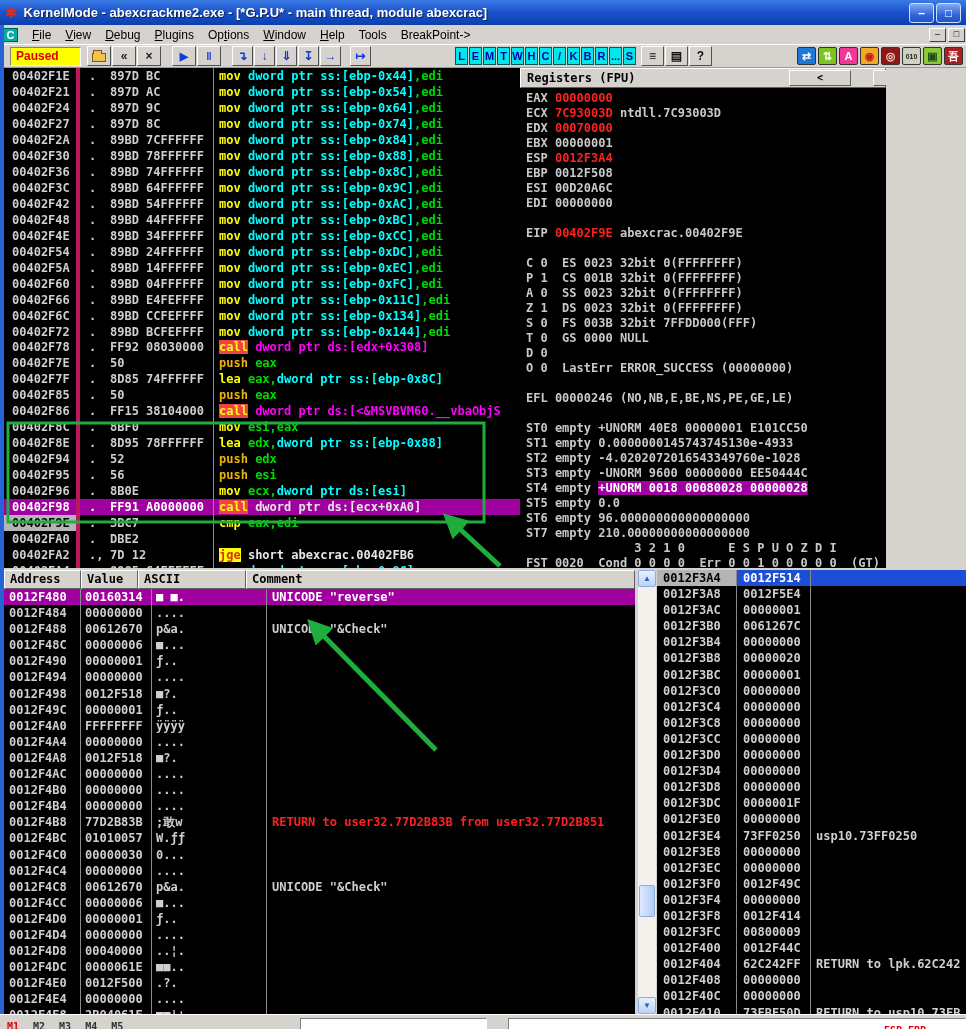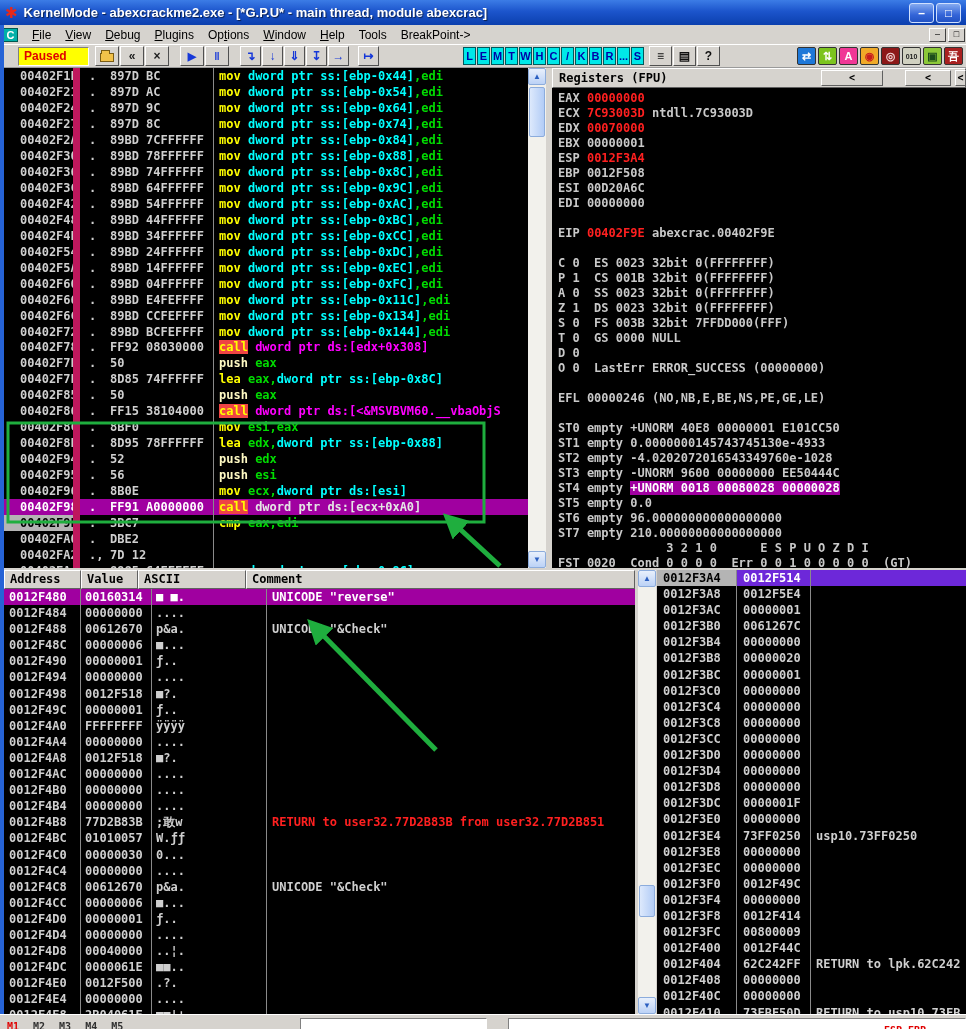--- a/index.html
+++ b/index.html
@@ -20,21 +20,21 @@
 .app-icon{width:15px;height:14px;background:#00b0a8;border:1px solid #005850;color:#fff;font-size:11px;
   font-weight:bold;text-align:center;line-height:13px;margin-right:7px}
 .menu-item{padding:2px 7px;color:#000;white-space:nowrap}
 .menu-item .u{text-decoration:underline}
 .mdi-btns{margin-left:auto;display:flex;gap:2px;margin-right:1px}
 .mdi-btn{width:17px;height:14px;background:#d6d3ce;border:1px solid;border-color:#fff #404040 #404040 #fff;
   font-size:9px;line-height:11px;text-align:center;color:#000}
 
 .toolbar{position:absolute;left:0;top:45px;width:966px;height:23px;background:#d6d3ce;display:flex;
   align-items:center;border-bottom:1px solid #9a9a9a}
-.paused{width:71px;height:19px;margin-left:18px;background:#ffff00;border:1px solid;
+.paused{width:71px;height:19px;margin-left:10px;background:#ffff00;border:1px solid;
   border-color:#808080 #fff #fff #808080;color:#e00000;font-size:12px;font-weight:bold;
   line-height:17px;padding-left:5px;flex:none}
 .tgroup{display:flex;gap:1px;flex:none}
 .tbtn{height:20px;background:#d6d3ce;border:1px solid;border-color:#fff #505050 #505050 #fff;
   display:flex;align-items:center;justify-content:center;font-weight:bold}
 .tb-file{width:24px;font-size:12px;color:#202020}
 .tb-run{width:24px;font-size:11px;color:#1638d8}
 .tb-step{width:21px;font-size:12px;color:#1638d8}
 .tb-letter{width:13px;height:18px;background:#00e8e8;border:1px solid #00585c;color:#0000a8;
   font-size:11px;font-weight:bold;display:flex;align-items:center;justify-content:center;flex:none}
@@ -43,39 +43,39 @@
   display:flex;align-items:center;justify-content:center;flex:none}
 .folder{position:relative;width:14px;height:9px;background:#f2c24a;border:1px solid #7a5c14;margin-top:3px}
 .folder:before{content:"";position:absolute;top:-4px;left:0;width:7px;height:3px;background:#f2c24a;
   border:1px solid #7a5c14;border-bottom:none}
 
 .mono{font-family:"DejaVu Sans Mono",monospace;font-weight:bold;font-size:12px}
 #left-border{position:absolute;left:0;top:25px;width:4px;height:1004px;background:#2663d6}
 .pane{position:absolute;background:#000;overflow:hidden}
 #disasm{left:4px;top:68px;width:524px;height:500px}
 .drow{display:flex;height:15.97px;line-height:16px;white-space:pre}
-.dc-a{width:76px;padding-left:16px;color:#cfcfcf;border-right:7px solid #be185d;flex:none;overflow:hidden}
+.dc-a{width:76px;padding-left:8px;color:#cfcfcf;border-right:4px solid #be185d;flex:none;overflow:hidden}
 .dc-d{width:28px;padding-left:9px;color:#cfcfcf;flex:none}
 .dc-b{width:106px;padding-left:2px;color:#cfcfcf;border-right:1px solid #8a8a8a;flex:none;overflow:hidden}
 .dc-i{flex:1;padding-left:5px;overflow:hidden}
 .drow.sel{background:#a000a0}
 .drow.sel .dc-a,.drow.sel .dc-b,.drow.sel .dc-d{color:#fff}
 .dc-a.eip{background:#b4b4b4;color:#000}
-.tk-mn{color:#ffff00}.tk-push{color:#fef9c3}.tk-mem{color:#00ffff}.tk-reg{color:#00dc00}
+.tk-mn{color:#ffff00}.tk-push{color:#eab308}.tk-mem{color:#00ffff}.tk-reg{color:#00dc00}
 .tk-callmn{background:#ef4444;color:#ffff00}.tk-callop{color:#ff00ff}.tk-callopsel{color:#e5e5e5}
 .tk-jgemn{background:#ffff00;color:#e03010}.tk-fclex{color:#a04444}.tk-plain{color:#e6e6e6}
 .tk-g{color:#c9c9c9}.tk-r{color:#ff2020}.tk-hl{background:#a000a0;color:#fff}
 
 .sb{position:absolute;background:#f2f1ec}
 .sb-btn{position:absolute;left:0;width:18px;height:17px;border:1px solid #8cacdc;border-radius:2px;
   background:linear-gradient(#e8f0fc,#bcd2f6);color:#2b5fc0;font-size:8px;text-align:center;line-height:15px}
 .sb-thumb{position:absolute;left:1px;width:16px;border:1px solid #8cacdc;border-radius:2px;
   background:linear-gradient(90deg,#dde9fc,#b2ccf6)}
 
-#registers{left:552px;top:68px;width:414px;height:500px;background:#000}
+#registers{left:520px;top:68px;width:366px;height:500px;background:#000}
 .reg-header{position:relative;height:20px;background:#d6d3ce;border:1px solid;border-color:#fff #606060 #606060 #fff;
   color:#000;line-height:18px;padding-left:6px}
 .reg-hbtn{position:absolute;top:1px;height:16px;background:#d6d3ce;border:1px solid;
   border-color:#fff #606060 #606060 #fff;text-align:center;line-height:14px;font-size:10px;color:#000}
 #reg-body{padding:3px 0 0 6px;white-space:pre}
 .reg-line{height:15px;line-height:15px}
 
 #dump{left:4px;top:570px;width:631px;height:444px}
 #dump-header{display:flex;height:19px;background:#d6d3ce}
 .dh-cell{border:1px solid;border-color:#fff #606060 #606060 #fff;color:#000;line-height:16px;
@@ -88,21 +88,21 @@
 .mc-c{flex:1;padding-left:5px;overflow:hidden}
 .mrow.sel{background:#a000a0}.mrow.sel span{color:#fff}
 .mc-c.red{color:#ff2020}
 
 #stack{left:657px;top:570px;width:309px;height:444px}
 .srow{display:flex;height:16.1px;line-height:16.1px;color:#cfcfcf;white-space:pre}
 .sc-a{width:80px;padding-left:6px;flex:none;border-right:1px solid #8a8a8a;overflow:hidden}
 .sc-v{width:74px;padding-left:6px;flex:none;border-right:1px solid #8a8a8a;overflow:hidden}
 .sc-c{flex:1;padding-left:5px;overflow:hidden}
 .srow.sel .sc-a{background:#b4b4b4;color:#000}
-.srow.sel .sc-v,.srow.sel .sc-c{background:#6d28d9;color:#fff}
+.srow.sel .sc-v,.srow.sel .sc-c{background:#1d4ed8;color:#fff}
 
 #statusbar{position:absolute;left:0;top:1014px;width:966px;height:15px;background:#d6d3ce;
   border-top:1px solid #fff;overflow:hidden}
 .status-tab{position:relative;top:1px;font-family:"DejaVu Sans Mono",monospace;font-weight:bold;
   font-size:10px;color:#303030;padding:0 7px}
 .status-tab.active{color:#e00000}
 .cmd-box{position:absolute;top:3px;height:18px;background:#fff;border:1px solid;
   border-color:#808080 #fff #fff #808080}
 #status-right{position:absolute;left:884px;top:10px;color:#e00000;font-size:10px;font-weight:bold;
   font-family:"DejaVu Sans Mono",monospace;white-space:pre}
@@ -224,21 +224,21 @@
         <div class="drow"><span class="dc-a">00402F85</span><span class="dc-d">.</span><span class="dc-b">50</span><span class="dc-i"><span class="tk-push">push </span><span class="tk-reg">eax</span></span></div>
         <div class="drow"><span class="dc-a">00402F86</span><span class="dc-d">.</span><span class="dc-b">FF15 38104000</span><span class="dc-i"><span class="tk-callmn">call</span><span class="tk-plain"> </span><span class="tk-callop">dword ptr ds:[&lt;&amp;MSVBVM60.__vbaObjS</span></span></div>
         <div class="drow"><span class="dc-a">00402F8C</span><span class="dc-d">.</span><span class="dc-b">8BF0</span><span class="dc-i"><span class="tk-mn">mov </span><span class="tk-reg">esi,eax</span></span></div>
         <div class="drow"><span class="dc-a">00402F8E</span><span class="dc-d">.</span><span class="dc-b">8D95 78FFFFFF</span><span class="dc-i"><span class="tk-mn">lea </span><span class="tk-reg">edx,</span><span class="tk-mem">dword ptr ss:[ebp-0x88]</span></span></div>
         <div class="drow"><span class="dc-a">00402F94</span><span class="dc-d">.</span><span class="dc-b">52</span><span class="dc-i"><span class="tk-push">push </span><span class="tk-reg">edx</span></span></div>
         <div class="drow"><span class="dc-a">00402F95</span><span class="dc-d">.</span><span class="dc-b">56</span><span class="dc-i"><span class="tk-push">push </span><span class="tk-reg">esi</span></span></div>
         <div class="drow"><span class="dc-a">00402F96</span><span class="dc-d">.</span><span class="dc-b">8B0E</span><span class="dc-i"><span class="tk-mn">mov </span><span class="tk-reg">ecx,</span><span class="tk-mem">dword ptr ds:[esi]</span></span></div>
         <div class="drow sel"><span class="dc-a">00402F98</span><span class="dc-d">.</span><span class="dc-b">FF91 A0000000</span><span class="dc-i"><span class="tk-callmn">call</span><span class="tk-plain"> </span><span class="tk-callopsel">dword ptr ds:[ecx+0xA0]</span></span></div>
         <div class="drow"><span class="dc-a eip">00402F9E</span><span class="dc-d">.</span><span class="dc-b">3BC7</span><span class="dc-i"><span class="tk-mn">cmp </span><span class="tk-reg">eax,edi</span></span></div>
         <div class="drow"><span class="dc-a">00402FA0</span><span class="dc-d">.</span><span class="dc-b">DBE2</span></div>
-        <div class="drow"><span class="dc-a">00402FA2</span><span class="dc-d">.,</span><span class="dc-b">7D 12</span></div>
+        <div class="drow"><span class="dc-a">00402FA2</span><span class="dc-d">.,</span><span class="dc-b">7D 12</span><span class="dc-i"><span class="tk-jgemn">jge</span><span class="tk-plain"> </span><span class="tk-plain">short abexcrac.00402FB6</span></span></div>
         <div class="drow"><span class="dc-a">00402FA4</span><span class="dc-d">.</span><span class="dc-b">8985 64FFFFFF</span><span class="dc-i"><span class="tk-mn">mov </span><span class="tk-mem">dword ptr ss:[ebp-0x9C]</span><span class="tk-reg">,eax</span></span></div>
       </div>
   </div>
 
   <div class="sb" style="left:528px;top:68px;width:18px;height:500px">
     <div class="sb-btn" style="top:0">▲</div>
     <div class="sb-thumb" style="top:19px;height:50px"></div>
     <div class="sb-btn" style="top:483px">▼</div>
   </div>
 

